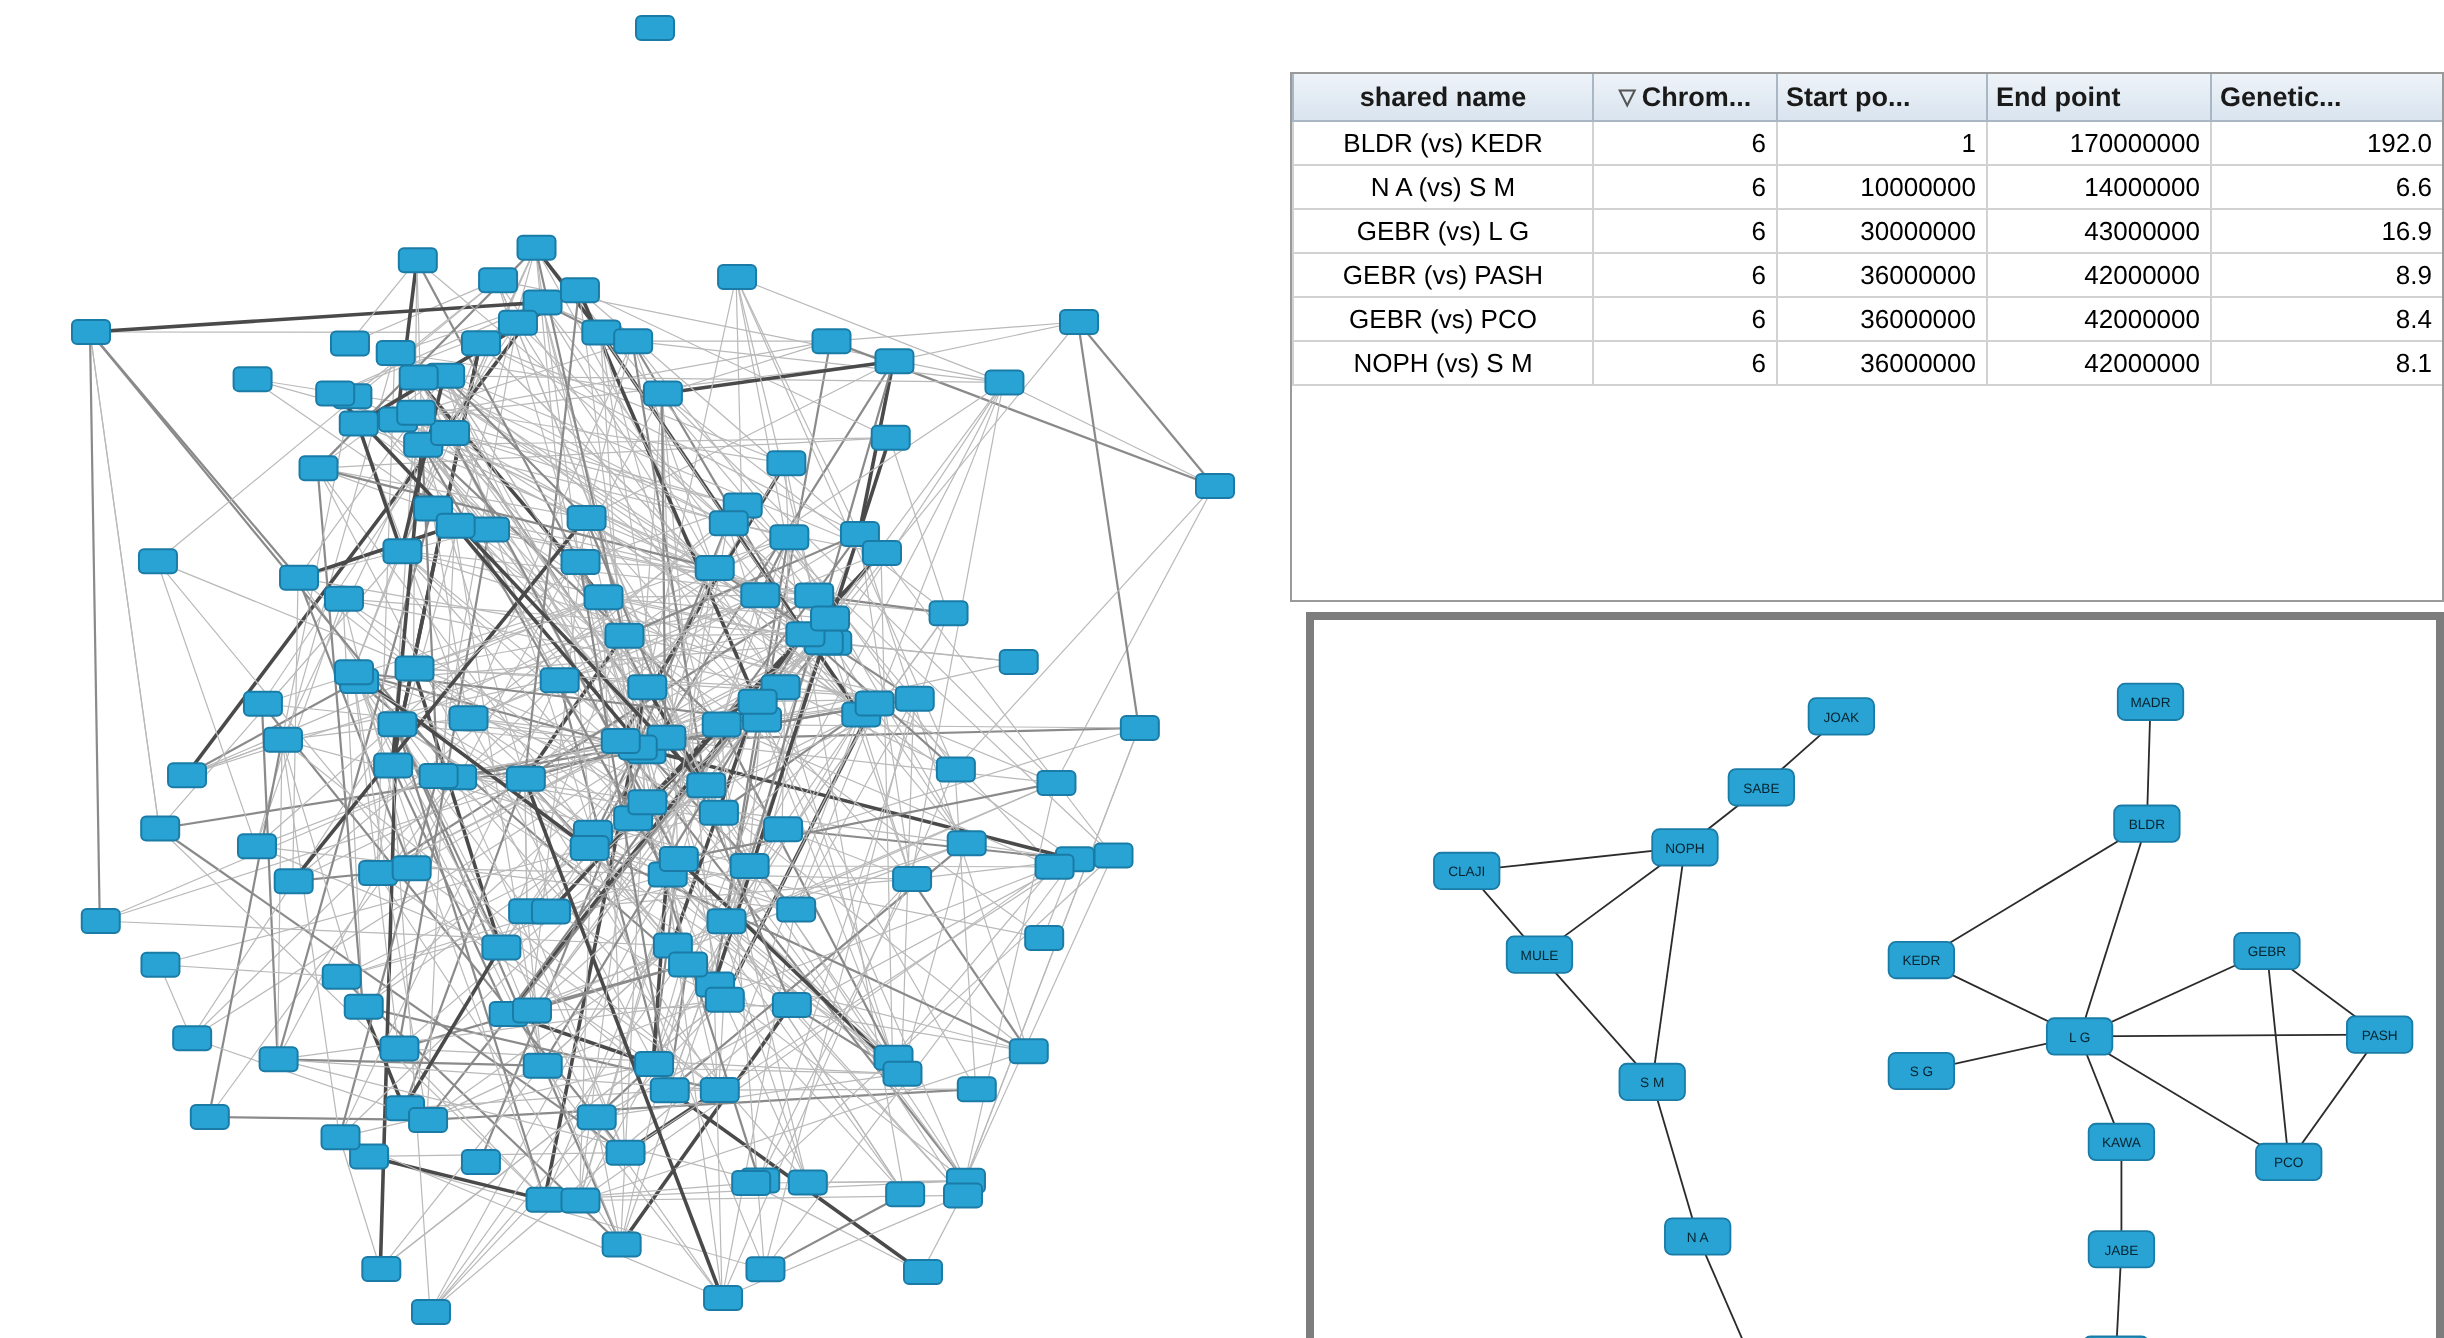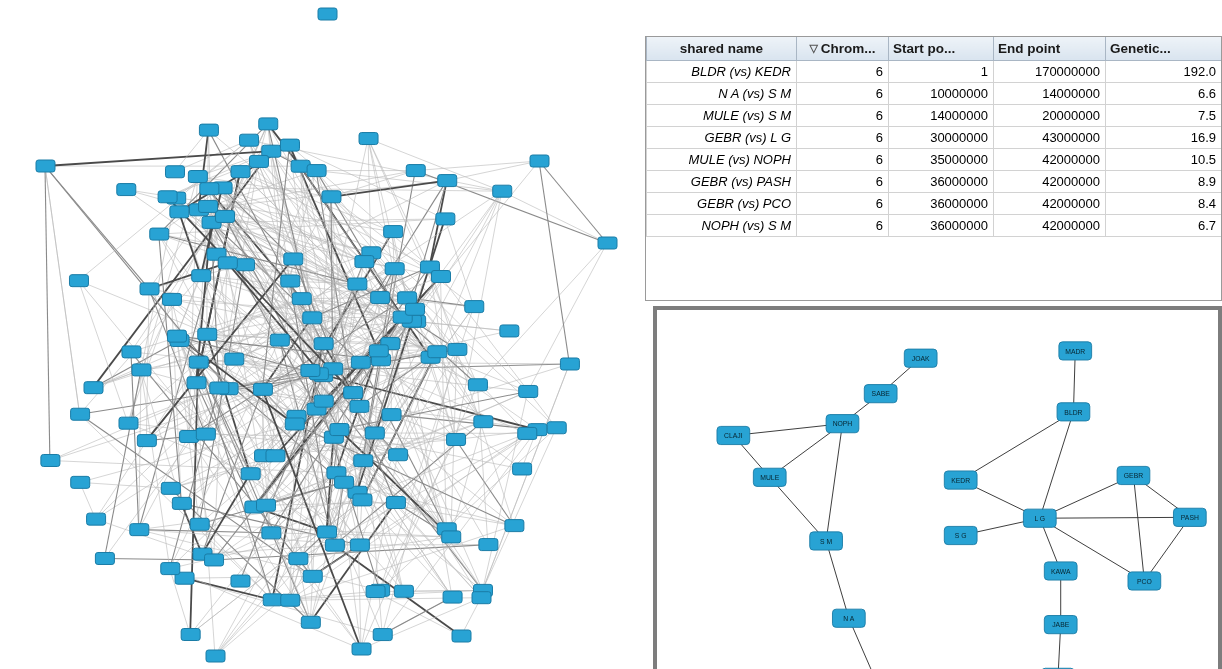--- a/index.html
+++ b/index.html
@@ -74,21 +74,21 @@
   table.data-table thead th.first-col { border-left: 1px solid #a9b6c4; }
   table.data-table tbody td {
     border-bottom: 1px solid #d2d2d2;
     border-right: 1px solid #d2d2d2;
     height: 21px;
     padding: 0 5px;
     white-space: nowrap;
     overflow: hidden;
     font-size: 13px;
   }
-  table.data-table tbody td.name-cell { text-align: right; border-left: 1px solid #d2d2d2; font-style: italic;}
+  table.data-table tbody td.name-cell { text-align: center; border-left: 1px solid #d2d2d2;}
   table.data-table tbody td.num-cell { text-align: right; }
   .filter-glyph {
     display: inline-block;
     margin-right: 3px;
     color: #555;
     font-size: 11px;
     vertical-align: middle;
   }
   .th-inner { display: flex; align-items: center; justify-content: center; }
   .th-inner.right { justify-content: flex-start; }
@@ -1289,60 +1289,46 @@
               <td class="num-cell">192.0</td>
             </tr>
             <tr>
               <td class="name-cell">N A (vs) S M</td>
               <td class="num-cell">6</td>
               <td class="num-cell">10000000</td>
               <td class="num-cell">14000000</td>
               <td class="num-cell">6.6</td>
             </tr>
             <tr>
-              <td class="name-cell">MULE (vs) S M</td>
-              <td class="num-cell">6</td>
-              <td class="num-cell">14000000</td>
-              <td class="num-cell">20000000</td>
-              <td class="num-cell">7.5</td>
-            </tr>
-            <tr>
               <td class="name-cell">GEBR (vs) L G</td>
               <td class="num-cell">6</td>
               <td class="num-cell">30000000</td>
               <td class="num-cell">43000000</td>
               <td class="num-cell">16.9</td>
-            </tr>
-            <tr>
-              <td class="name-cell">MULE (vs) NOPH</td>
-              <td class="num-cell">6</td>
-              <td class="num-cell">35000000</td>
-              <td class="num-cell">42000000</td>
-              <td class="num-cell">10.5</td>
             </tr>
             <tr>
               <td class="name-cell">GEBR (vs) PASH</td>
               <td class="num-cell">6</td>
               <td class="num-cell">36000000</td>
               <td class="num-cell">42000000</td>
               <td class="num-cell">8.9</td>
             </tr>
             <tr>
               <td class="name-cell">GEBR (vs) PCO</td>
               <td class="num-cell">6</td>
               <td class="num-cell">36000000</td>
               <td class="num-cell">42000000</td>
               <td class="num-cell">8.4</td>
             </tr>
             <tr>
               <td class="name-cell">NOPH (vs) S M</td>
               <td class="num-cell">6</td>
               <td class="num-cell">36000000</td>
               <td class="num-cell">42000000</td>
-              <td class="num-cell">6.7</td>
+              <td class="num-cell">8.1</td>
             </tr>
           </tbody>
       </table>
     </div>
 
     <div id="small-network">
       <svg width="561" height="391" viewBox="0 0 561 430">
         <g id="small-edges">
             <line x1="262" y1="53" x2="218" y2="92" class="edge-small"></line>
             <line x1="218" y1="92" x2="176" y2="125" class="edge-small"></line>

